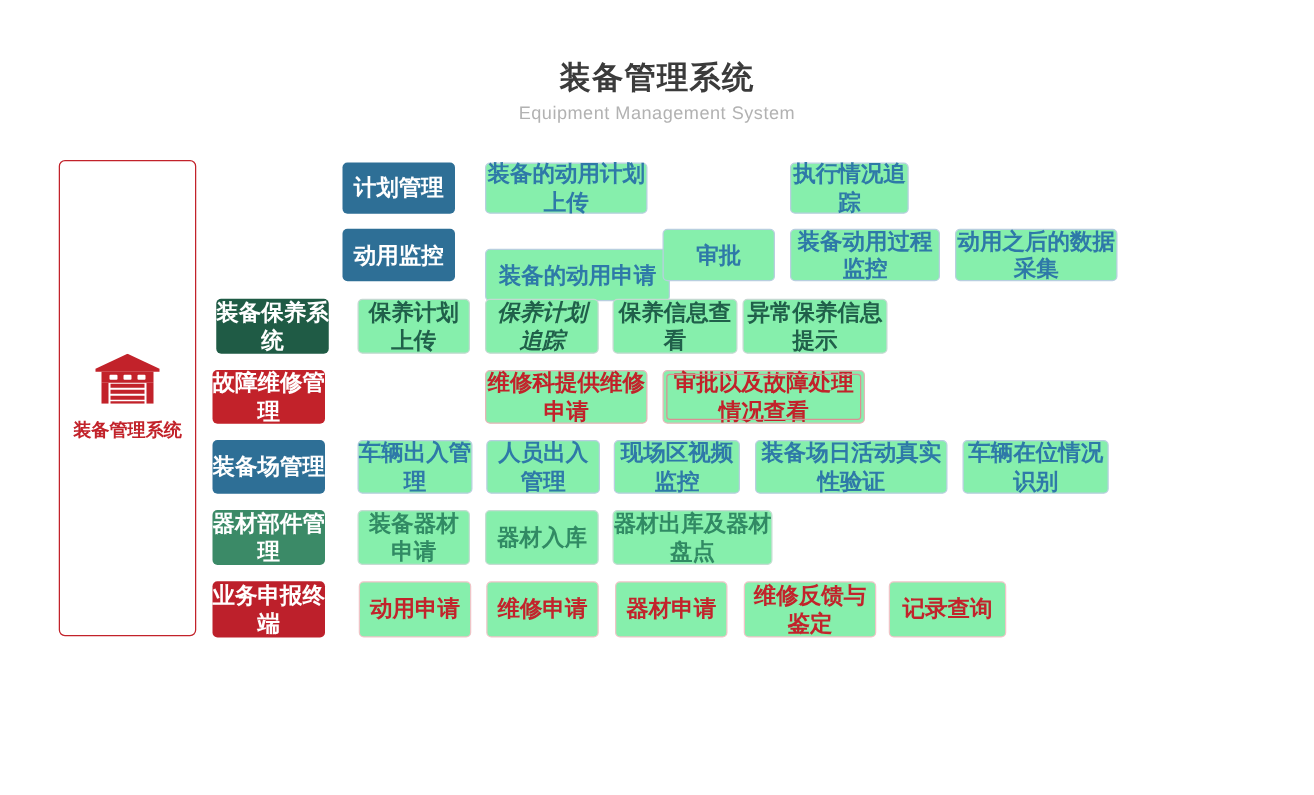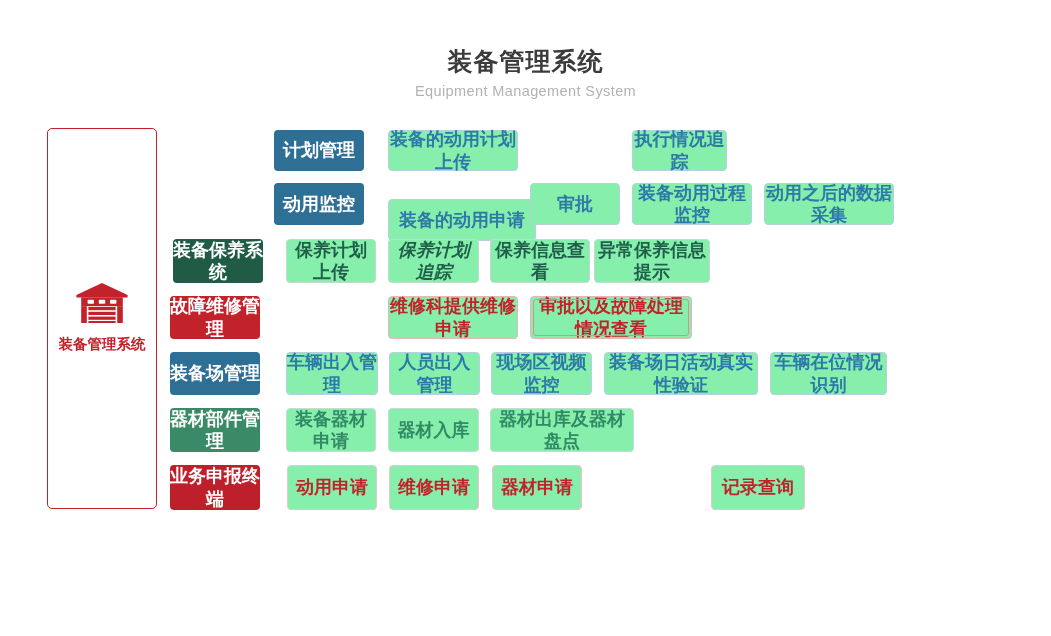--- a/index.html
+++ b/index.html
@@ -102,20 +102,21 @@
   </div>
 
   <div class="node leaf l-blue" style="left:274px;top:352px;width:92px;height:43px;">车辆出入管理</div>
   <div class="node leaf l-blue" style="left:377px;top:352px;width:91px;height:43px;">人员出入管理</div>
   <div class="node leaf l-blue" style="left:479px;top:352px;width:101px;height:43px;">现场区视频监控</div>
   <div class="node leaf l-blue" style="left:592px;top:352px;width:154px;height:43px;">装备场日活动真实性验证</div>
   <div class="node leaf l-blue" style="left:758px;top:352px;width:117px;height:43px;">车辆在位情况识别</div>
 
   <div class="node leaf l-green" style="left:274px;top:408px;width:90px;height:44px;">装备器材申请</div>
   <div class="node leaf l-green" style="left:376px;top:408px;width:91px;height:44px;">器材入库</div>
-  <div class="node leaf l-green" style="left:478px;top:408px;width:144px;height:44px;">器材出库及器材盘点</div>
+  <div class="node leaf l-green" style="left:478px;top:408px;width:128px;height:44px;">器材出库及器材盘点</div>
 
   <div class="node leaf l-redlight" style="left:275px;top:465px;width:90px;height:45px;">动用申请</div>
   <div class="node leaf l-redlight" style="left:377px;top:465px;width:90px;height:45px;">维修申请</div>
   <div class="node leaf l-redlight" style="left:480px;top:465px;width:90px;height:45px;">器材申请</div>
+  <div class="node leaf l-redlight" style="left:583px;top:465px;width:106px;height:45px;">维修反馈与鉴定</div>
   <div class="node leaf l-redlight" style="left:699px;top:465px;width:94px;height:45px;">记录查询</div>
 
 </div>
 
 </body></html>

